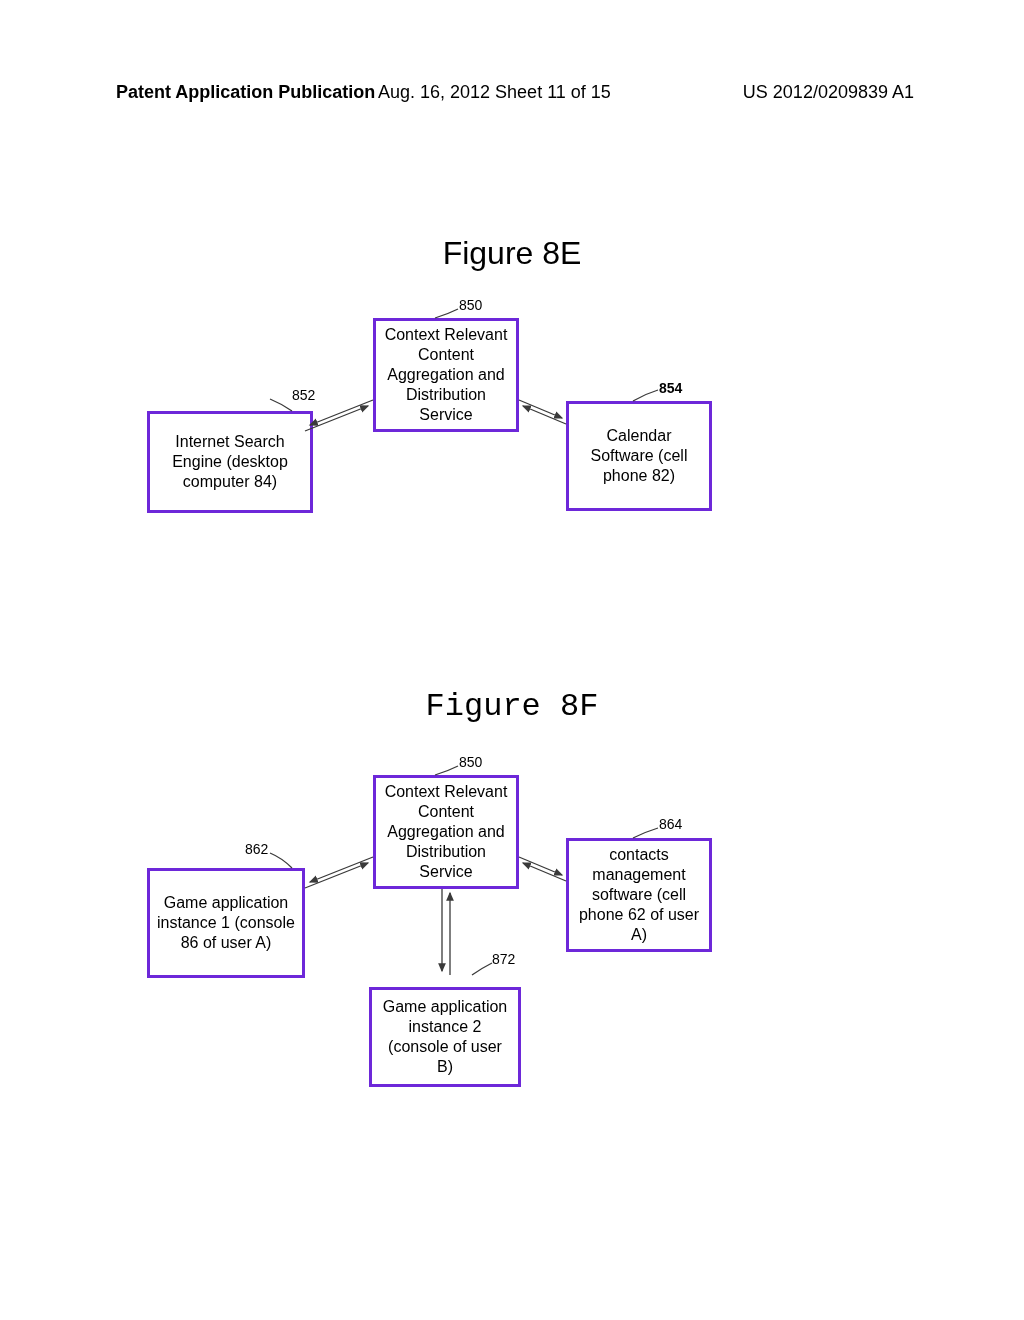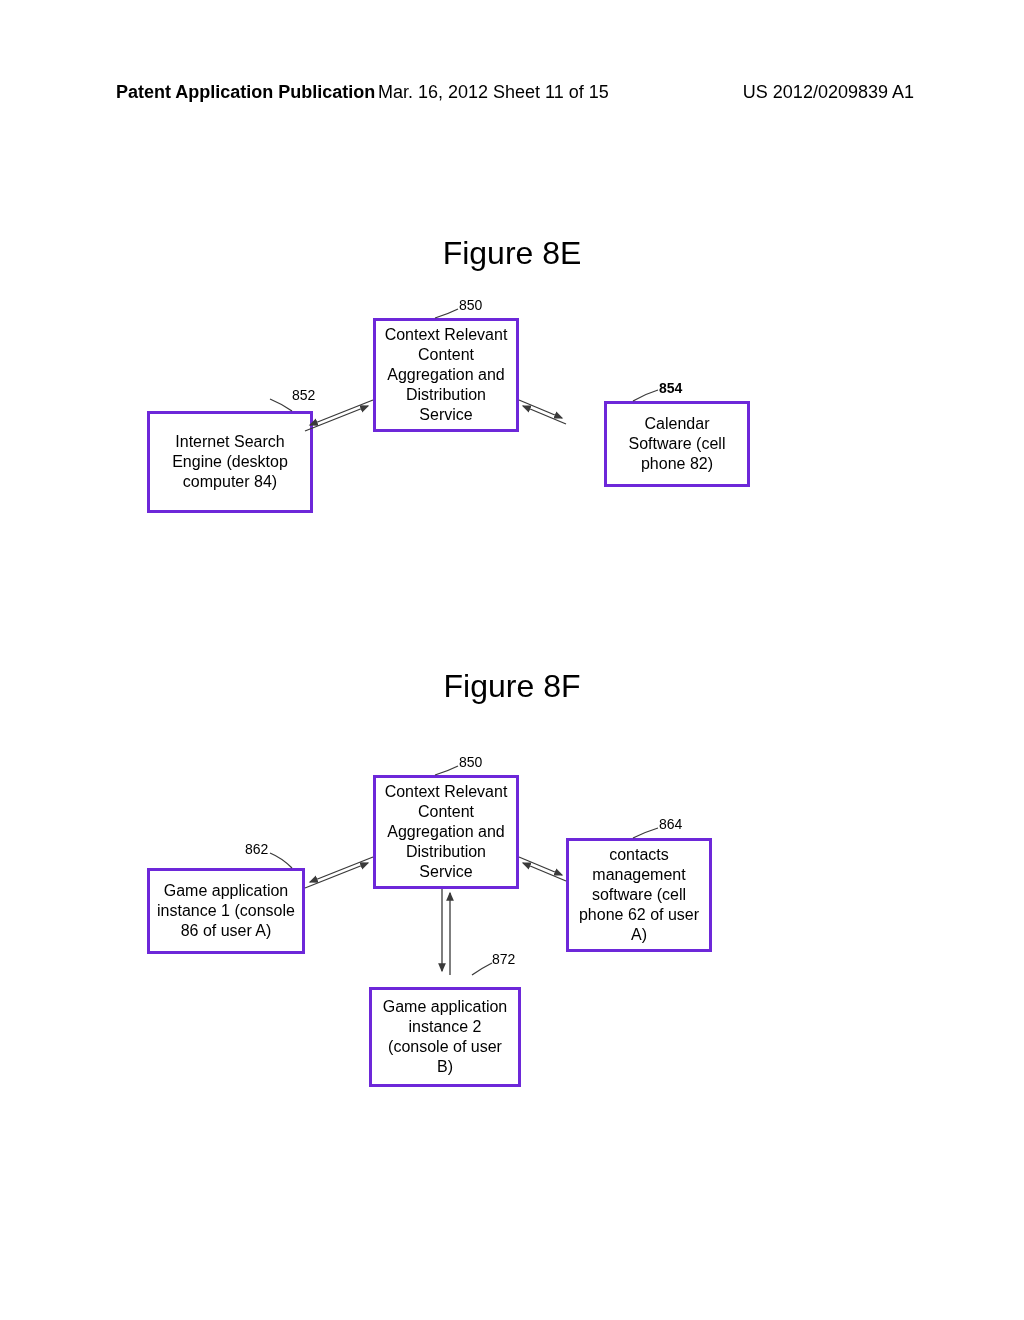--- a/index.html
+++ b/index.html
@@ -33,44 +33,44 @@
     right: 110px;
   }
   .figure-title {
     position: absolute;
     font-size: 32px;
     font-family: Arial, Helvetica, sans-serif;
     left: 50%;
     transform: translateX(-50%);
   }
   .figE { top: 235px; }
-  .figF { top: 668px; }
+  .figF { top: 688px; font-family: Liberation Mono, monospace; }
 
   .box {
     position: absolute;
     border: 3px solid #6d28d9;
     text-align: center;
     font-size: 16px;
     line-height: 1.25;
     padding: 4px 6px;
     box-sizing: border-box;
     display: flex;
     flex-direction: column;
     justify-content: center;
     align-items: center;
   }
 
   
   .e-service { left: 373px; top: 318px; width: 146px; height: 114px; }
   .e-left    { left: 147px; top: 411px; width: 166px; height: 102px; }
-  .e-right   { left: 566px; top: 401px; width: 146px; height: 86px; margin-left: 38px; }
+  .e-right   { left: 566px; top: 401px; width: 146px; height: 110px; }
 
   
   .f-service { left: 373px; top: 775px; width: 146px; height: 114px; }
-  .f-left    { left: 147px; top: 868px; width: 158px; height: 86px; align-items: flex-end; }
+  .f-left    { left: 147px; top: 868px; width: 158px; height: 110px; align-items: flex-end; }
   .f-right   { left: 566px; top: 838px; width: 146px; height: 114px; }
   .f-bottom  { left: 369px; top: 975px; width: 152px; height: 100px; margin-top: 12px; }
 
   .refnum {
     position: absolute;
     font-size: 14px;
   }
   
   .r850a { left: 459px; top: 297px; }
   .r852  { left: 248px; top: 387px; margin-left: 44px; }
@@ -93,21 +93,21 @@
     stroke-width: 1.3;
     fill: none;
   }
   svg.overlay polygon { fill: #3a3a3a; }
 </style>
 </head>
 <body>
 
 <div class="header">
   <span class="left">Patent Application Publication</span>
-  <span class="mid">Mar. 16, 2012  Sheet 11 of 15</span>
+  <span class="mid">Aug. 16, 2012  Sheet 11 of 15</span>
   <span class="right">US 2012/0209839 A1</span>
 </div>
 
 <div class="figure-title figE">Figure 8E</div>
 
 <div class="box e-service">
   <span>Context Relevant Content Aggregation and Distribution Service</span>
 </div>
 <div class="box e-left">
   <span>Internet Search Engine (desktop computer 84)</span>

